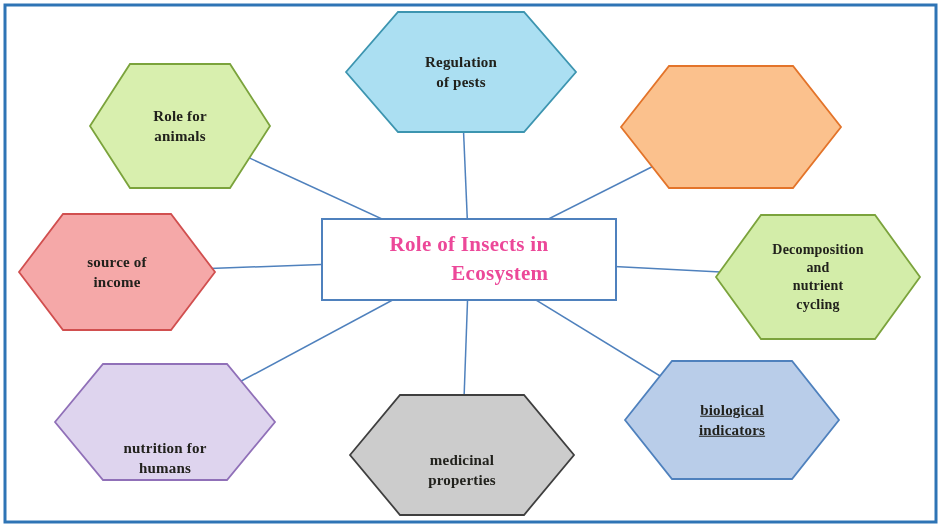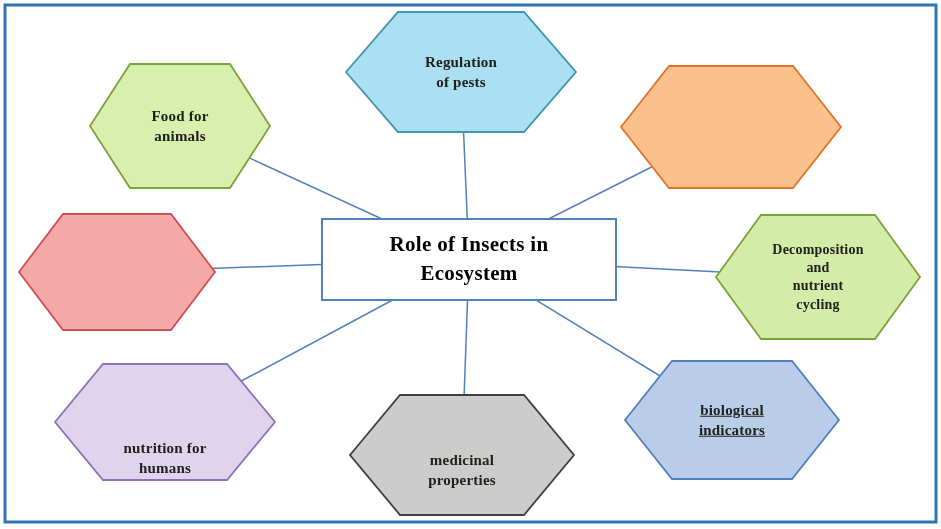--- a/index.html
+++ b/index.html
@@ -22,25 +22,25 @@
     line-height: 1.35;
     color: #21211c;
     letter-spacing: 0.2px;
     pointer-events: none;
   }
   .hex-label.small { font-size: 14px; line-height: 1.3; }
   .center-label {
     position: absolute;
     transform: translate(-50%, -50%);
     white-space: pre-line;
-    text-align: center;
+    text-align: right;
     font-weight: bold;
     font-size: 21px;
     line-height: 1.4;
-    color: #000000;
+    color: #ec4899;
     letter-spacing: 0.3px;
     pointer-events: none;
   }
 </style>
 </head>
 <body>
 
 <div class="stage">
 
   <svg width="941" height="529" viewBox="0 0 941 529">
@@ -73,24 +73,26 @@
     <polygon points="350,455 400,395 524,395 574,455 524,515 400,515" stroke-width="1.8" fill="#cccccc" stroke="#3f3f3f"></polygon>
 
     <polygon points="625,420 672,361 792,361 839,420 792,479 672,479" stroke-width="1.8" fill="#b9cde9" stroke="#4f81bd"></polygon>
 
     <rect x="322" y="219" width="294" height="81" stroke-width="2" fill="#ffffff" stroke="#4f81bd"></rect>
   </svg>
 
   <div class="hex-label" style="left:461px; top:72px;">Regulation
 of  pests</div>
 
-  <div class="hex-label" style="left:180px; top:126px;">Food for
+  <div class="hex-label" style="left:180px; top:126px;">Role for
 animals</div>
 
 
+  <div class="hex-label" style="left:117px; top:272px;">source of
+income</div>
 
   <div class="hex-label small" style="left:818px; top:277px;">Decomposition
 and
 nutrient
 cycling</div>
 
   <div class="hex-label" style="left:165px; top:422px;margin-top:36px;">nutrition for
 humans</div>
 
   <div class="hex-label" style="left:462px; top:470px;">medicinal

